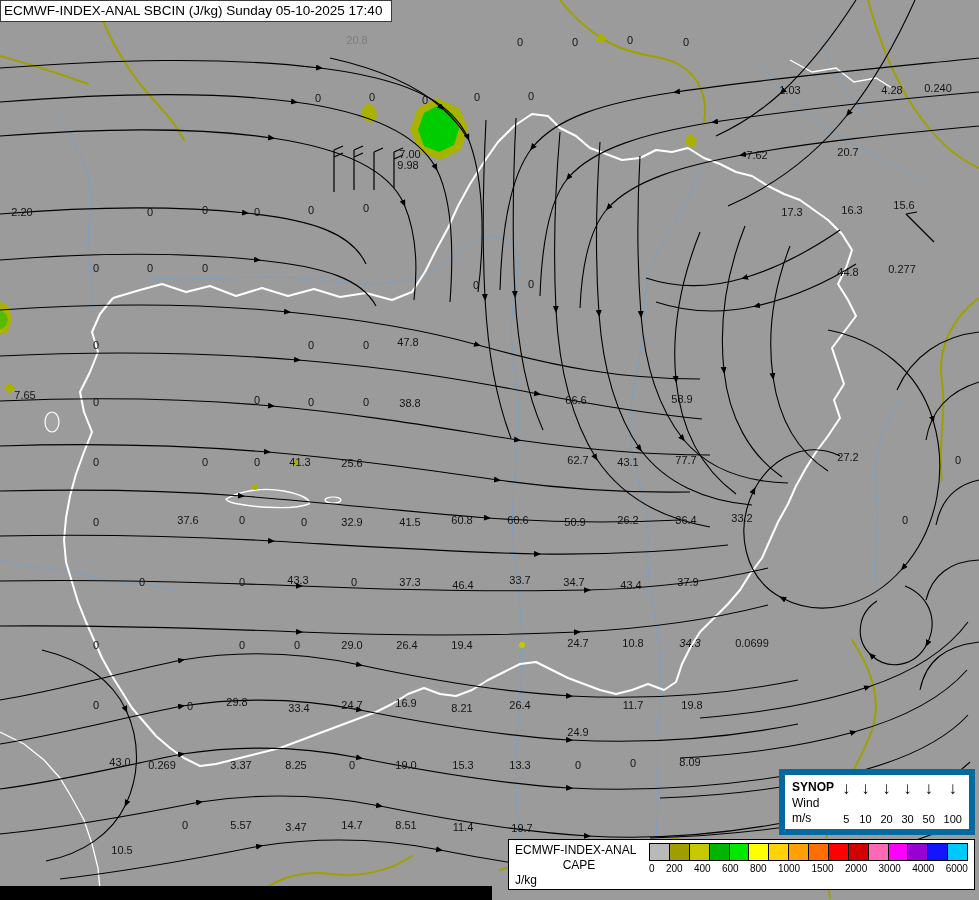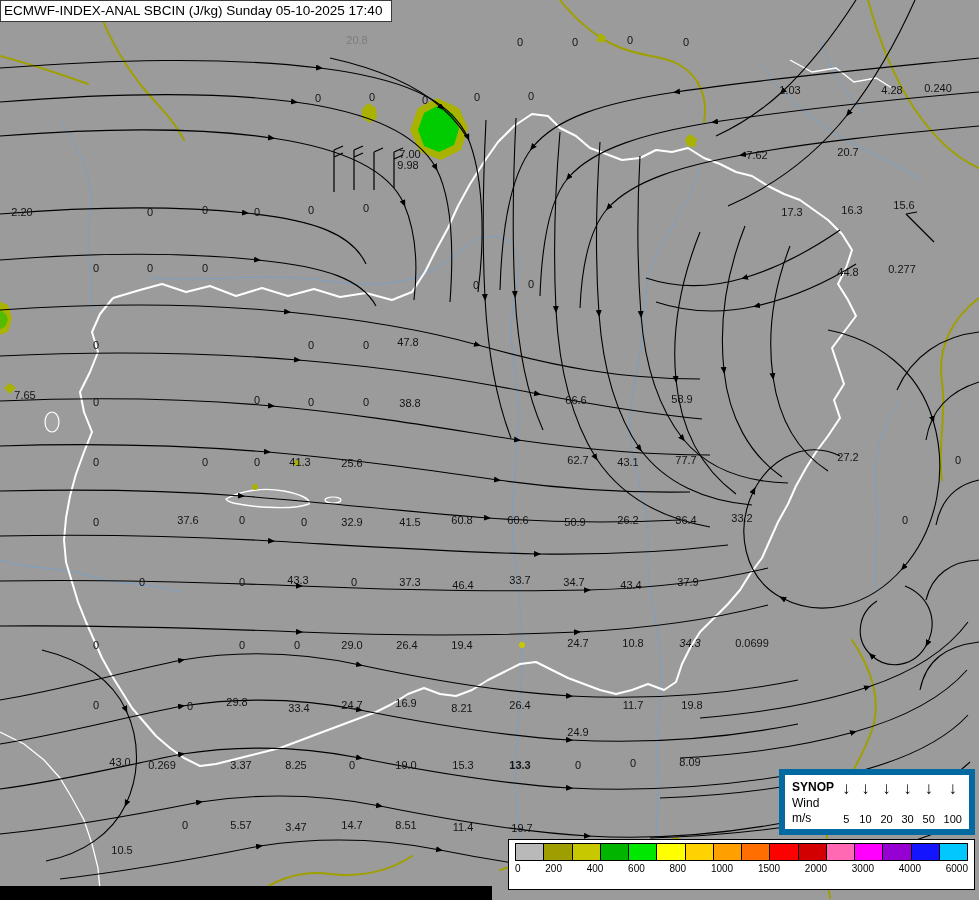--- a/index.html
+++ b/index.html
@@ -214,21 +214,21 @@
       <div class="st" style="left: 520px; top: 705px;">26.4</div>
       <div class="st" style="left: 578px; top: 703px; margin-top: 29px;">24.9</div>
       <div class="st" style="left: 633px; top: 705px;">11.7</div>
       <div class="st" style="left: 692px; top: 705px;">19.8</div>
       <div class="st" style="left: 120px; top: 762px;">43.0</div>
       <div class="st" style="left: 162px; top: 765px;">0.269</div>
       <div class="st" style="left: 241px; top: 765px;">3.37</div>
       <div class="st" style="left: 296px; top: 765px;">8.25</div>
       <div class="st" style="left: 406px; top: 765px;">19.0</div>
       <div class="st" style="left: 463px; top: 765px;">15.3</div>
-      <div class="st" style="left: 520px; top: 765px; font-weight: bold;">13.3</div>
+      <div class="st" style="left: 520px; top: 765px;">13.3</div>
       <div class="st" style="left: 690px; top: 762px;">8.09</div>
       <div class="st" style="left: 122px; top: 822px; margin-top: 28px;">10.5</div>
       <div class="st" style="left: 241px; top: 825px;">5.57</div>
       <div class="st" style="left: 296px; top: 827px;">3.47</div>
       <div class="st" style="left: 352px; top: 825px;">14.7</div>
       <div class="st" style="left: 406px; top: 825px;">8.51</div>
       <div class="st" style="left: 463px; top: 827px;">11.4</div>
       <div class="st" style="left: 522px; top: 828px;">19.7</div>
       <div class="st" style="left: 520px; top: 42px;">0</div>
       <div class="st" style="left: 575px; top: 42px;">0</div>
@@ -310,20 +310,25 @@
           <span class="wnum">50</span>
         </div>
         <div class="wcol">
           <span class="warr">↓</span>
           <span class="wnum">100</span>
         </div>
       </div>
   </div>
 
   <div class="legend-cape">
+    <div class="lc-left">
+      <div>ECMWF-INDEX-ANAL</div>
+      <div class="lc-l2">CAPE</div>
+      <div>J/kg</div>
+    </div>
     <div class="lc-bar-wrap">
       <div class="lc-bar" id="capebar">
           <span class="ccell" style="background: rgb(185, 185, 185);"></span>
           <span class="ccell" style="background: rgb(158, 158, 0);"></span>
           <span class="ccell" style="background: rgb(200, 200, 0);"></span>
           <span class="ccell" style="background: rgb(0, 180, 0);"></span>
           <span class="ccell" style="background: rgb(0, 232, 0);"></span>
           <span class="ccell" style="background: rgb(255, 255, 0);"></span>
           <span class="ccell" style="background: rgb(255, 210, 0);"></span>
           <span class="ccell" style="background: rgb(255, 160, 0);"></span>

